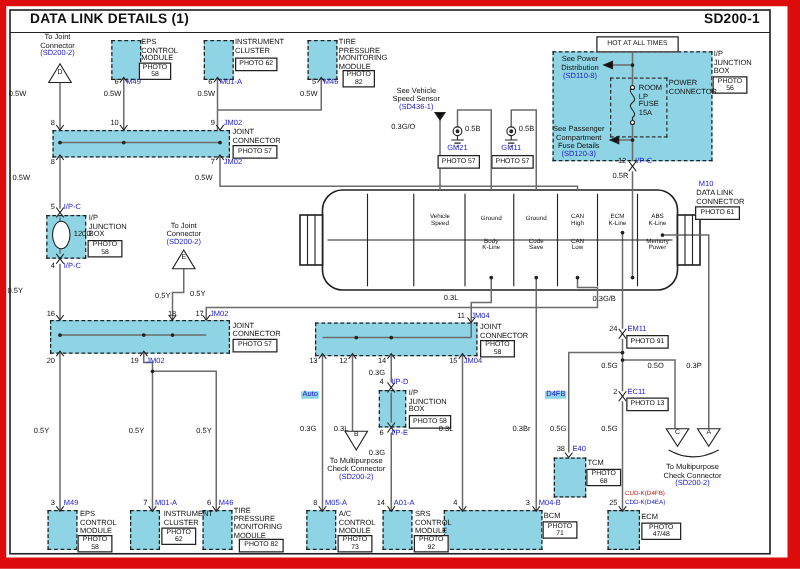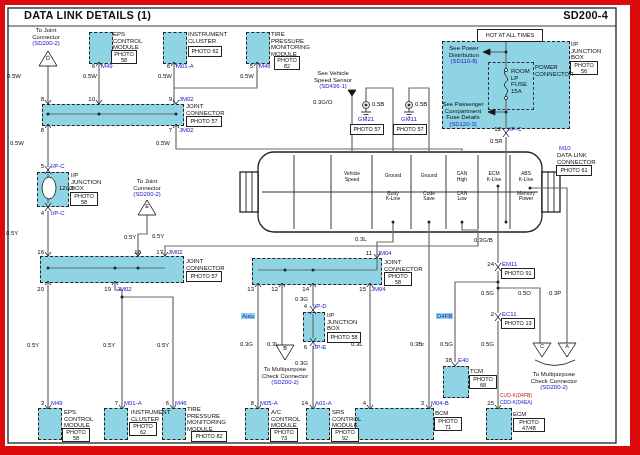--- a/index.html
+++ b/index.html
@@ -23,21 +23,21 @@
          z-index:25;color:#111;}
   .cyan{position:absolute;background:#8fd4e4;border:1px dashed #222;z-index:1;}
   .dashbox{position:absolute;border:1px dashed #333;z-index:3;}
   svg{position:absolute;left:0;top:0;z-index:10;}
 </style>
 </head>
 <body>
 
 <div id="diagram">
   <div class="lbl ttl" style="left:24px;top:10px">DATA LINK DETAILS (1)</div>
-  <div class="lbl ttl ra" style="left:608px;top:10px">SD200-4</div>
+  <div class="lbl ttl ra" style="left:608px;top:10px">SD200-1</div>
 <div class="cyan" style="left: 89px; top: 32px; width: 22px; height: 30px;"></div>
     <div class="cyan" style="left: 163px; top: 32px; width: 22px; height: 30px;"></div>
     <div class="cyan" style="left: 246px; top: 32px; width: 22px; height: 30px;"></div>
     <div class="cyan" style="left: 42px; top: 104px; width: 140px; height: 20px;"></div>
     <div class="cyan" style="left: 37px; top: 172px; width: 30px; height: 33px;"></div>
     <div class="cyan" style="left: 40px; top: 256px; width: 142px; height: 25px;"></div>
     <div class="cyan" style="left: 252px; top: 258px; width: 128px; height: 25px;"></div>
     <div class="cyan" style="left: 303px; top: 312px; width: 20px; height: 28px;"></div>
     <div class="cyan" style="left: 442px; top: 41px; width: 126px; height: 86px;"></div>
     <div class="cyan" style="left: 38px; top: 408px; width: 22px; height: 30px;"></div>

